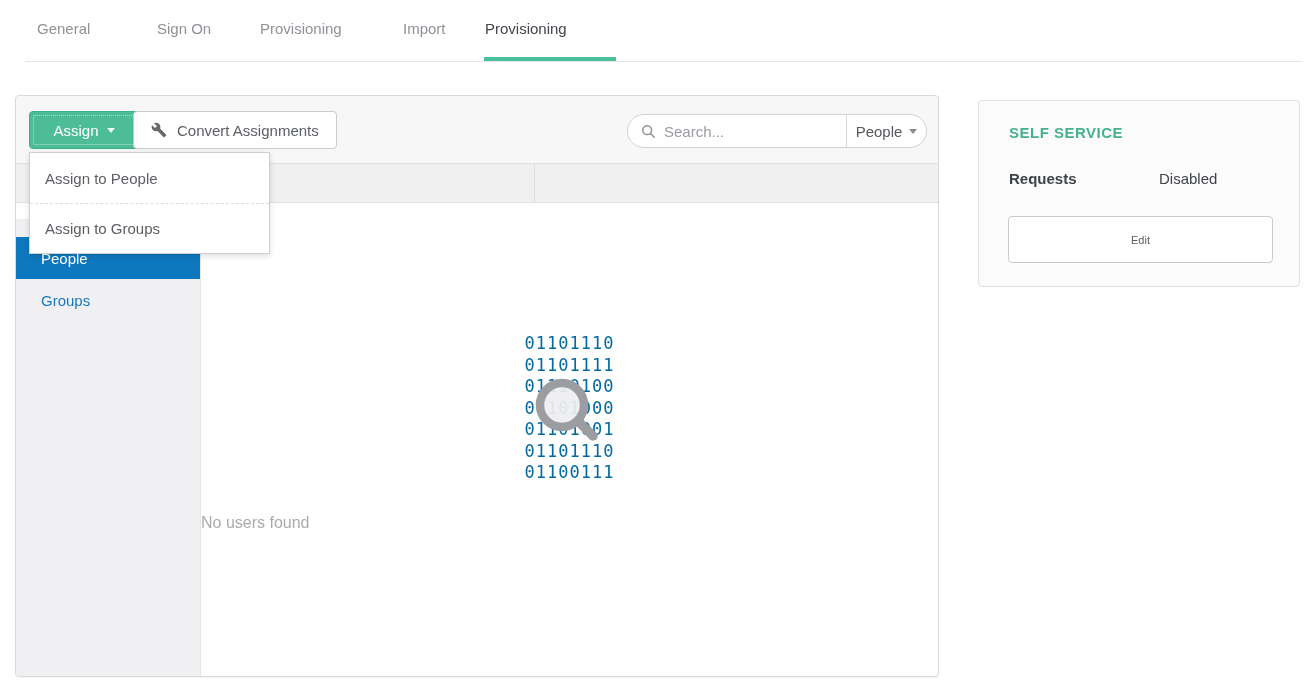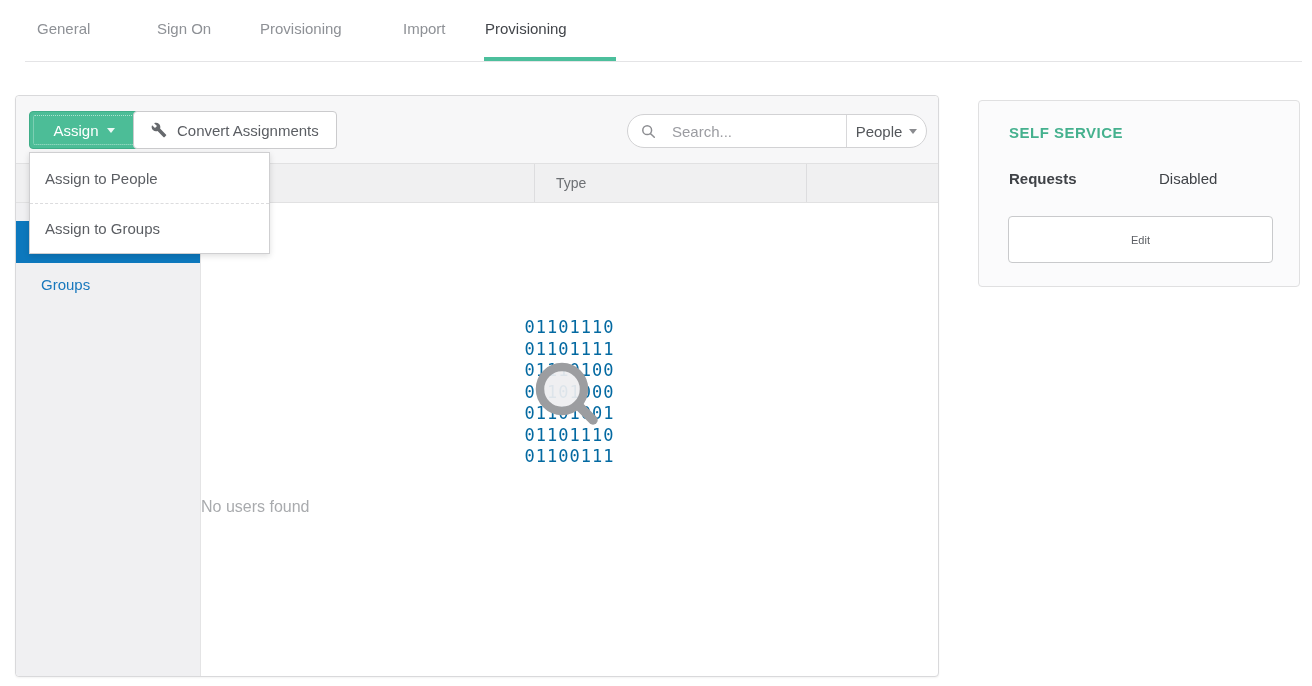--- a/index.html
+++ b/index.html
@@ -47,21 +47,21 @@
     position:absolute; left:117px; top:15px; height:38px; padding:0 17px;
     background:#fff; border:1px solid #cbcbcd; border-radius:4px;
     color:#5b5e63; font-size:15px;
     display:flex; align-items:center; gap:10px; cursor:pointer;
   }
   .search-group {
     position:absolute; top:18px; right:11px; width:300px; height:34px;
     background:#fff; border:1px solid #d2d2d4; border-radius:17px;
     display:flex; overflow:hidden;
   }
-  .search-box { flex:1; display:flex; align-items:center; gap:16px; padding-left:13px; }
+  .search-box { flex:1; display:flex; align-items:center; gap:8px; padding-left:13px; }
   .search-box input {
     border:none; outline:none; background:transparent;
     font-family:"Liberation Sans", sans-serif; font-size:15px; color:#55585c; width:140px;
   }
   .search-box input::placeholder { color:#9b9ca1; }
   .scope-select {
     width:80px; border-left:1px solid #d8d8da;
     display:flex; align-items:center; justify-content:center; gap:7px;
     font-size:15px; color:#54575b; cursor:pointer;
   }
@@ -69,21 +69,21 @@
   .table-header {
     position:absolute; left:0; top:67px; width:100%; height:40px;
     background:#f0f0f1; border-top:1px solid #e1e1e2; border-bottom:1px solid #e1e1e2;
     display:flex; font-size:14px; color:#6d7074;
   }
   .th { display:flex; align-items:center; }
   .th-1 { width:519px; border-right:1px solid #dddddf; }
   .th-2 { width:272px; border-right:1px solid #dddddf; padding-left:21px; }
   .th-3 { flex:1; }
 
-  .content { position:absolute; left:0; top:107px; bottom:0; width:100%; display:flex; }
+  .content { position:absolute; left:0; top:123px; bottom:0; width:100%; display:flex; }
   .side-nav {
     width:185px; background:#f0f0f2; border-right:1px solid #e4e4e5;
     padding-top:18px; border-radius:0 0 0 4px;
   }
   .side-item {
     height:42px; display:flex; align-items:center; padding-left:25px;
     font-size:15px; color:#1878bd; cursor:pointer;
   }
   .side-item.selected { background:#0d78bd; color:#ffffff; }
 
@@ -171,21 +171,20 @@
       </div>
       <div class="scope-select">
         <span>People</span>
         <span class="caret gray"></span>
       </div>
     </div>
   </div>
 
   <div class="table-header">
     <div class="th th-1"></div>
-    <div class="th th-2">Type</div>
     <div class="th th-3"></div>
   </div>
 
   <div class="content">
     <div class="side-nav">
       <div class="side-item selected">People</div>
       <div class="side-item">Groups</div>
     </div>
 
     <div class="empty-area">

